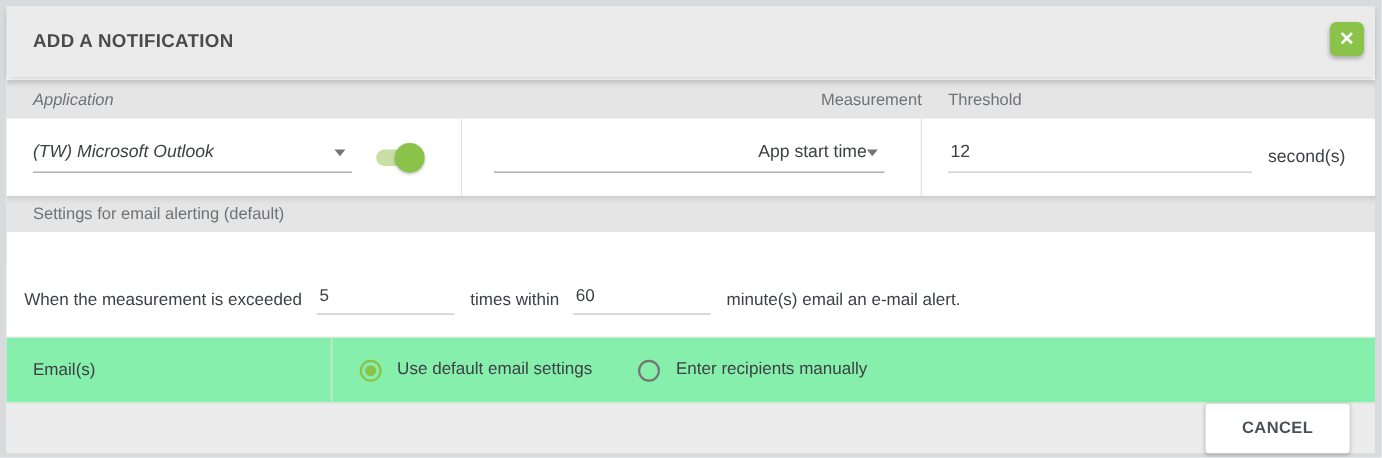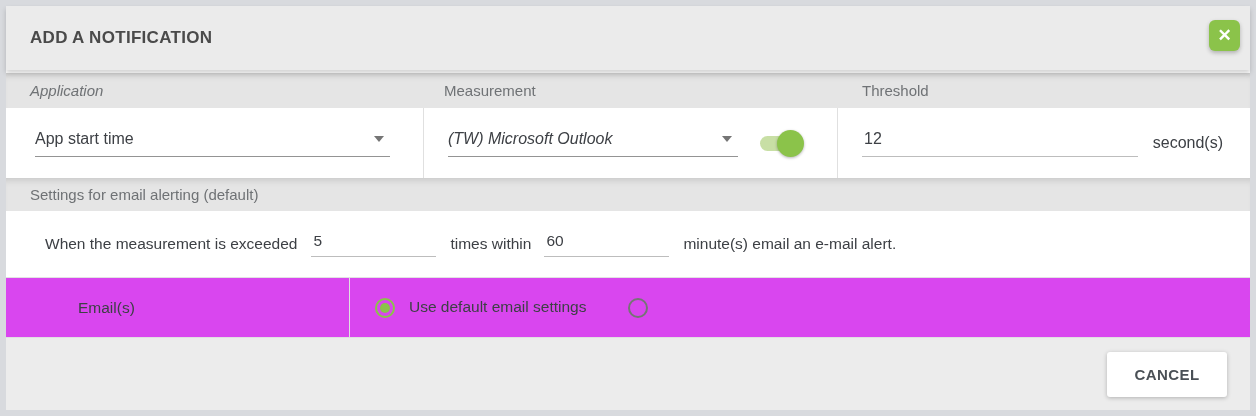--- a/index.html
+++ b/index.html
@@ -58,21 +58,21 @@
     display: flex;
     align-items: center;
     color: #6f7275;
     font-size: 15px;
     flex: 0 0 auto;
   }
   .colhead { height: 35px; }
   .sectionhead { height: 33px; padding-left: 24px; }
   .colhead .col-label { padding-left: 24px; }
   .c1 { width: 414px; flex: 0 0 auto; font-style: italic; }
-  .c2 { width: 418px; flex: 0 0 auto; }
+  .c2 { width: 418px; flex: 0 0 auto; text-align: right; }
   .c3 { flex: 1 1 auto; }
   
   .row1 { height: 70px; display: flex; flex: 0 0 auto; background: #fff; }
   .cell { display: flex; align-items: center; padding-left: 24px; }
   .cell.divider { border-right: 1px solid #e0e0e0; }
   .c2.cell { padding-left: 29px; }
   .c3.cell { padding-right: 27px; }
   .select {
     display: flex;
     align-items: center;
@@ -113,31 +113,32 @@
     padding: 0 2px 8px 2px;
     background: transparent;
   }
   .threshold-input { width: 276px; }
   .unit { font-size: 16px; color: #3d4045; margin-left: auto; }
   
   .row2 {
     height: 67px;
     display: flex;
     align-items: center;
-    padding-left: 39px;
+    padding-left: 16px;
     border-bottom: 1px solid #e2e2e2;
     background: #fff;
     flex: 0 0 auto;
     font-size: 15.5px;
     color: #3d4045;
+    margin-top: 29px;
   }
   .row2 .uinput { width: 125px; margin: 0 14px; padding-bottom: 6px; font-size: 15.5px; }
   .row2 .uinput.u2 { margin-left: 13px; }
   
-  .row3 { height: 59px; display: flex; background: #d946ef; flex: 0 0 auto; padding-left: 48px; }
+  .row3 { height: 59px; display: flex; background: #86efac; flex: 0 0 auto; }
   .email-label-cell {
     width: 296px;
     flex: 0 0 auto;
     display: flex;
     align-items: center;
     padding-left: 24px;
     border-right: 1px solid #e0e0e0;
     font-size: 15.5px;
     color: #3d4045;
   }
@@ -175,55 +176,55 @@
     height: 45px;
     border: none;
     border-radius: 3px;
     font-family: "Liberation Sans", "DejaVu Sans", sans-serif;
     font-size: 15px;
     font-weight: bold;
     letter-spacing: 0.4px;
     cursor: pointer;
     box-shadow: 0 1px 4px rgba(0,0,0,0.25);
   }
-  .btn-cancel { width: 120px; background: #ffffff; color: #4a5056; }
+  .btn-cancel { width: 131px; background: #ffffff; color: #4a5056; }
   .btn-save  { width: 82px;  background: #8bc34a; color: #ffffff; }
 </style>
 </head>
 <body>
 
 <div class="dialog">
 
   <div class="titlebar">
     <div class="title">ADD A NOTIFICATION</div>
     <button class="close-btn">✕</button>
   </div>
   <div class="gap"></div>
 
   <div class="strip colhead">
     <div class="c1 col-label">Application</div>
     <div class="c2 col-label">Measurement</div>
     <div class="c3 col-label">Threshold</div>
   </div>
 
   <div class="row1">
+    <div class="cell c1 divider">
+      <div class="select select-app">
+        <span class="select-text">(TW) Microsoft Outlook</span>
+        <span class="caret"></span>
+      </div>
+      <div class="toggle">
+        <span class="toggle-track"></span>
+        <span class="toggle-knob"></span>
+      </div>
+    </div>
     <div class="cell c2 divider">
       <div class="select select-meas">
         <span class="select-text">App start time</span>
         <span class="caret"></span>
-      </div>
-    </div>
-    <div class="cell c1 divider">
-      <div class="select select-app">
-        <span class="select-text">(TW) Microsoft Outlook</span>
-        <span class="caret"></span>
-      </div>
-      <div class="toggle">
-        <span class="toggle-track"></span>
-        <span class="toggle-knob"></span>
       </div>
     </div>
     <div class="cell c3">
       <input class="uinput threshold-input" value="12" style="">
       <span class="unit">second(s)</span>
     </div>
   </div>
 
   <div class="strip sectionhead">
     <span>Settings for email alerting (default)</span>
@@ -239,20 +240,21 @@
 
   <div class="row3">
     <div class="email-label-cell">Email(s)</div>
     <div class="radio-zone">
       <div class="radio-option">
         <span class="radio selected"></span>
         <span class="radio-text">Use default email settings</span>
       </div>
       <div class="radio-option">
         <span class="radio"></span>
+        <span class="radio-text">Enter recipients manually</span>
       </div>
     </div>
   </div>
 
   <div class="footer">
     <button class="btn btn-cancel">CANCEL</button>
   </div>
 
 </div>
 

